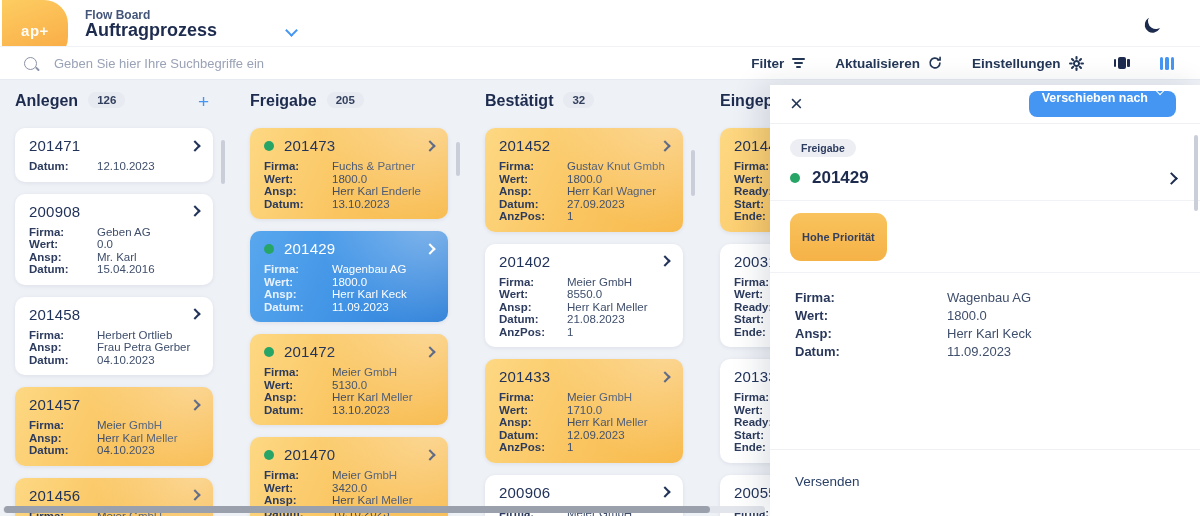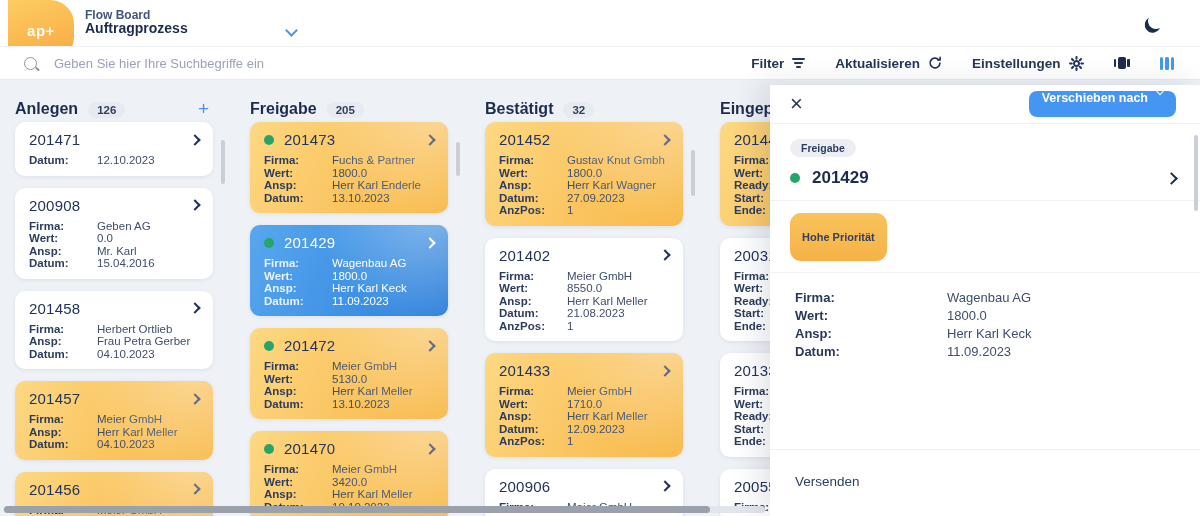--- a/index.html
+++ b/index.html
@@ -1,24 +1,24 @@
 <!DOCTYPE html>
 <html><head>
 <meta charset="utf-8">
 <style>
   html,body{margin:0;padding:0}
   body{width:1200px;height:516px;overflow:hidden;position:relative;background:#eef1f6;
        font-family:"Liberation Sans","DejaVu Sans",sans-serif;color:#1d2b4e}
   
   .top{position:absolute;top:0;left:0;right:0;height:46px;background:#fff}
-  .logo{position:absolute;left:8px;top:0;width:66px;height:61px;border-radius:0 24px 24px 0;
+  .logo{position:absolute;left:2px;top:0;width:66px;height:61px;border-radius:0 24px 24px 0;
         background:linear-gradient(160deg,#fdcd62,#f9a742);display:flex;align-items:center;justify-content:center}
   .logo-text{color:rgba(255,255,255,.95);font-weight:700;font-size:15px;letter-spacing:.5px}
   .board-label{position:absolute;left:85px;top:8px;font-size:12px;font-weight:600;color:#44557a}
-  .board-title{position:absolute;left:85px;top:20px;font-size:14px;font-weight:800;color:#1d2b4e;margin:0}
+  .board-title{position:absolute;left:85px;top:20px;font-size:18px;font-weight:800;color:#1d2b4e;margin:0}
   .title-chev{position:absolute;left:287px;top:26px;width:7px;height:7px;
         border-right:2.2px solid #4596f2;border-bottom:2.2px solid #4596f2;transform:rotate(45deg);cursor:pointer}
   .moon{position:absolute;right:36px;top:13px;width:16px;height:16px;border-radius:50%;
         box-shadow:-4px 3px 0 0 #1d2b4e;transform:rotate(-12deg);cursor:pointer}
   
   .toolbar{position:absolute;top:46px;left:0;right:0;height:34px;background:#fff;
         border-top:1px solid #f0f2f6;border-bottom:1px solid #e7eaf1;display:flex;align-items:center;box-sizing:border-box}
   .search{display:flex;align-items:center;margin-left:24px;flex:1}
   .search-icon{width:11px;height:11px;border:1.8px solid #8b93a7;border-radius:50%;position:relative;flex:none}
   .search-icon::after{content:"";position:absolute;width:5px;height:1.8px;background:#8b93a7;
@@ -34,21 +34,21 @@
   .f-lines i:nth-child(1){width:13px}.f-lines i:nth-child(2){width:9px}.f-lines i:nth-child(3){width:5px}
   .view-btn{background:none;border:none;cursor:pointer;padding:0;display:flex;align-items:center;gap:1.5px}
   .vc-side{width:2.5px;height:8px;background:#1d2b4e;border-radius:1px}
   .vc-mid{width:8px;height:12px;background:#1d2b4e;border-radius:2px}
   .cols-icon{display:flex;gap:2px}
   .cols-icon i{display:block;width:3.5px;height:13px;background:#4596f2;border-radius:1.5px}
   
   .board{position:absolute;top:80px;left:0;width:1200px;height:436px;box-sizing:border-box;
         padding:12px 0 0 15px;display:flex;overflow:hidden}
   .col{width:198px;margin-right:37px;flex:none;position:relative}
-  .col-head{display:flex;align-items:flex-end;height:26px;margin-bottom:4px}
+  .col-head{display:flex;align-items:flex-start;height:26px;margin-bottom:10px}
   .col-title{font-size:16px;font-weight:700;color:#1d2b4e;white-space:nowrap}
   .col-count{margin-left:10px;background:#e7eaf0;border-radius:10px;padding:2px 9px;
         font-size:11.5px;font-weight:600;color:#33415f}
   .col-add{margin-left:auto;background:none;border:none;color:#4596f2;font-size:19px;cursor:pointer;
         line-height:1;padding:0 4px;font-family:inherit}
   .cards{display:flex;flex-direction:column;gap:12px}
   .card{border-radius:10px;padding:9px 14px;background:#fff;position:relative;overflow:hidden;cursor:pointer;
         box-shadow:0 1px 4px rgba(25,39,80,.08)}
   .card.orange{background:linear-gradient(115deg,#fdd higher 0%,#fac45f 55%,#f8ba4c 100%);
         background:linear-gradient(115deg,#fdd883 0%,#fac45f 55%,#f8ba4c 100%)}

